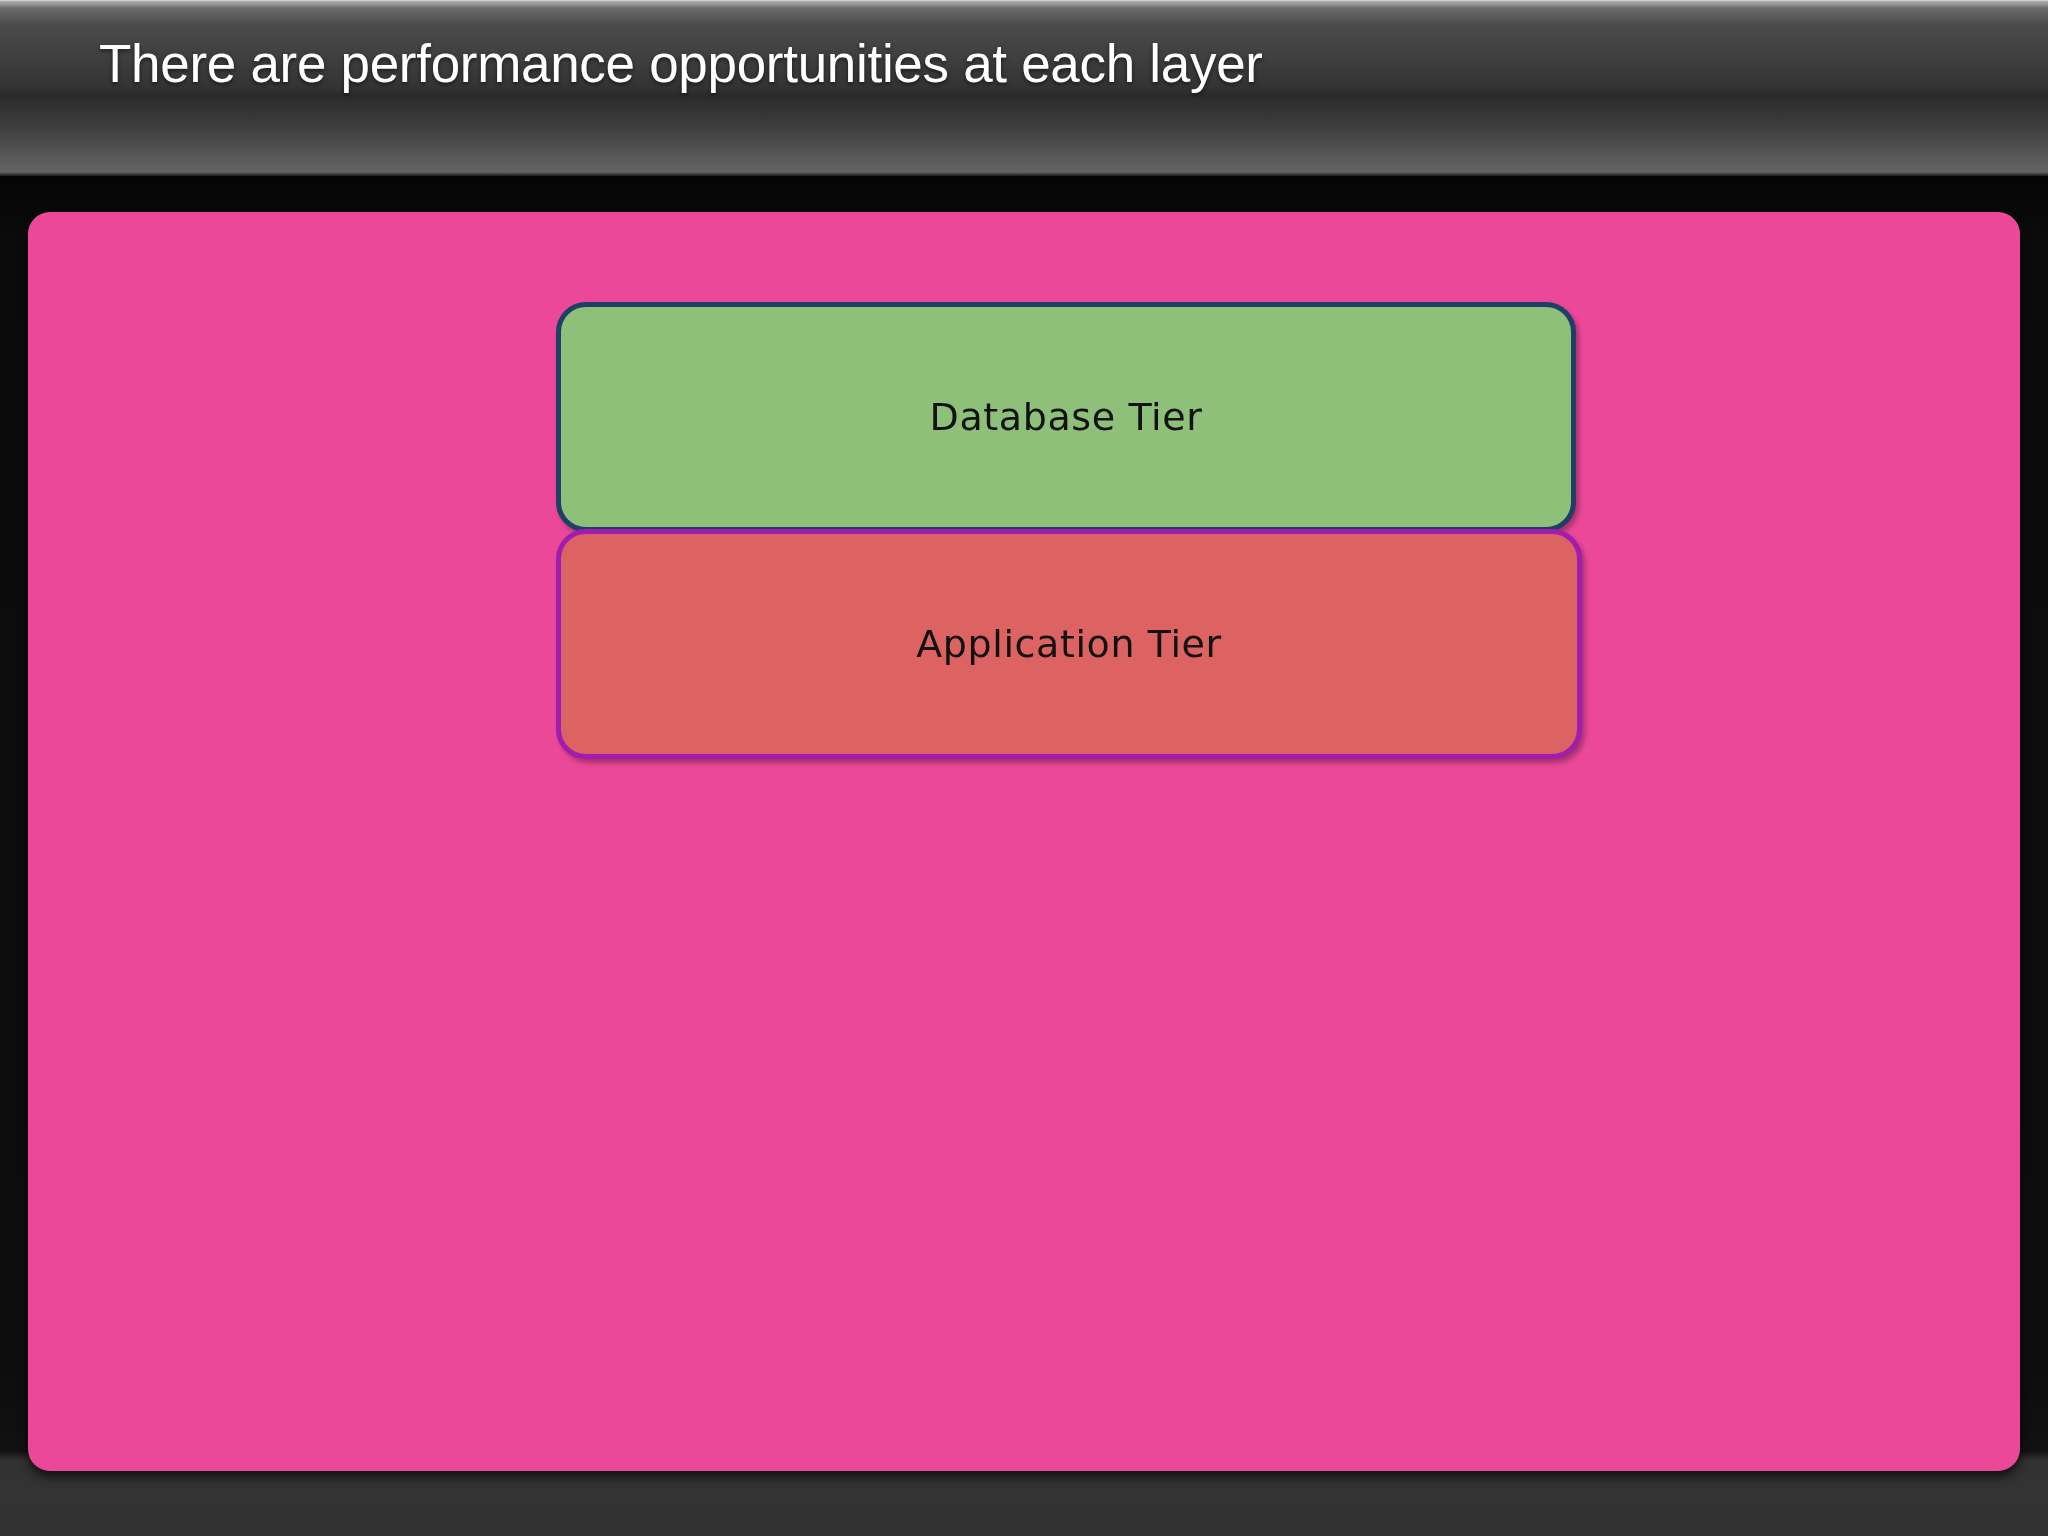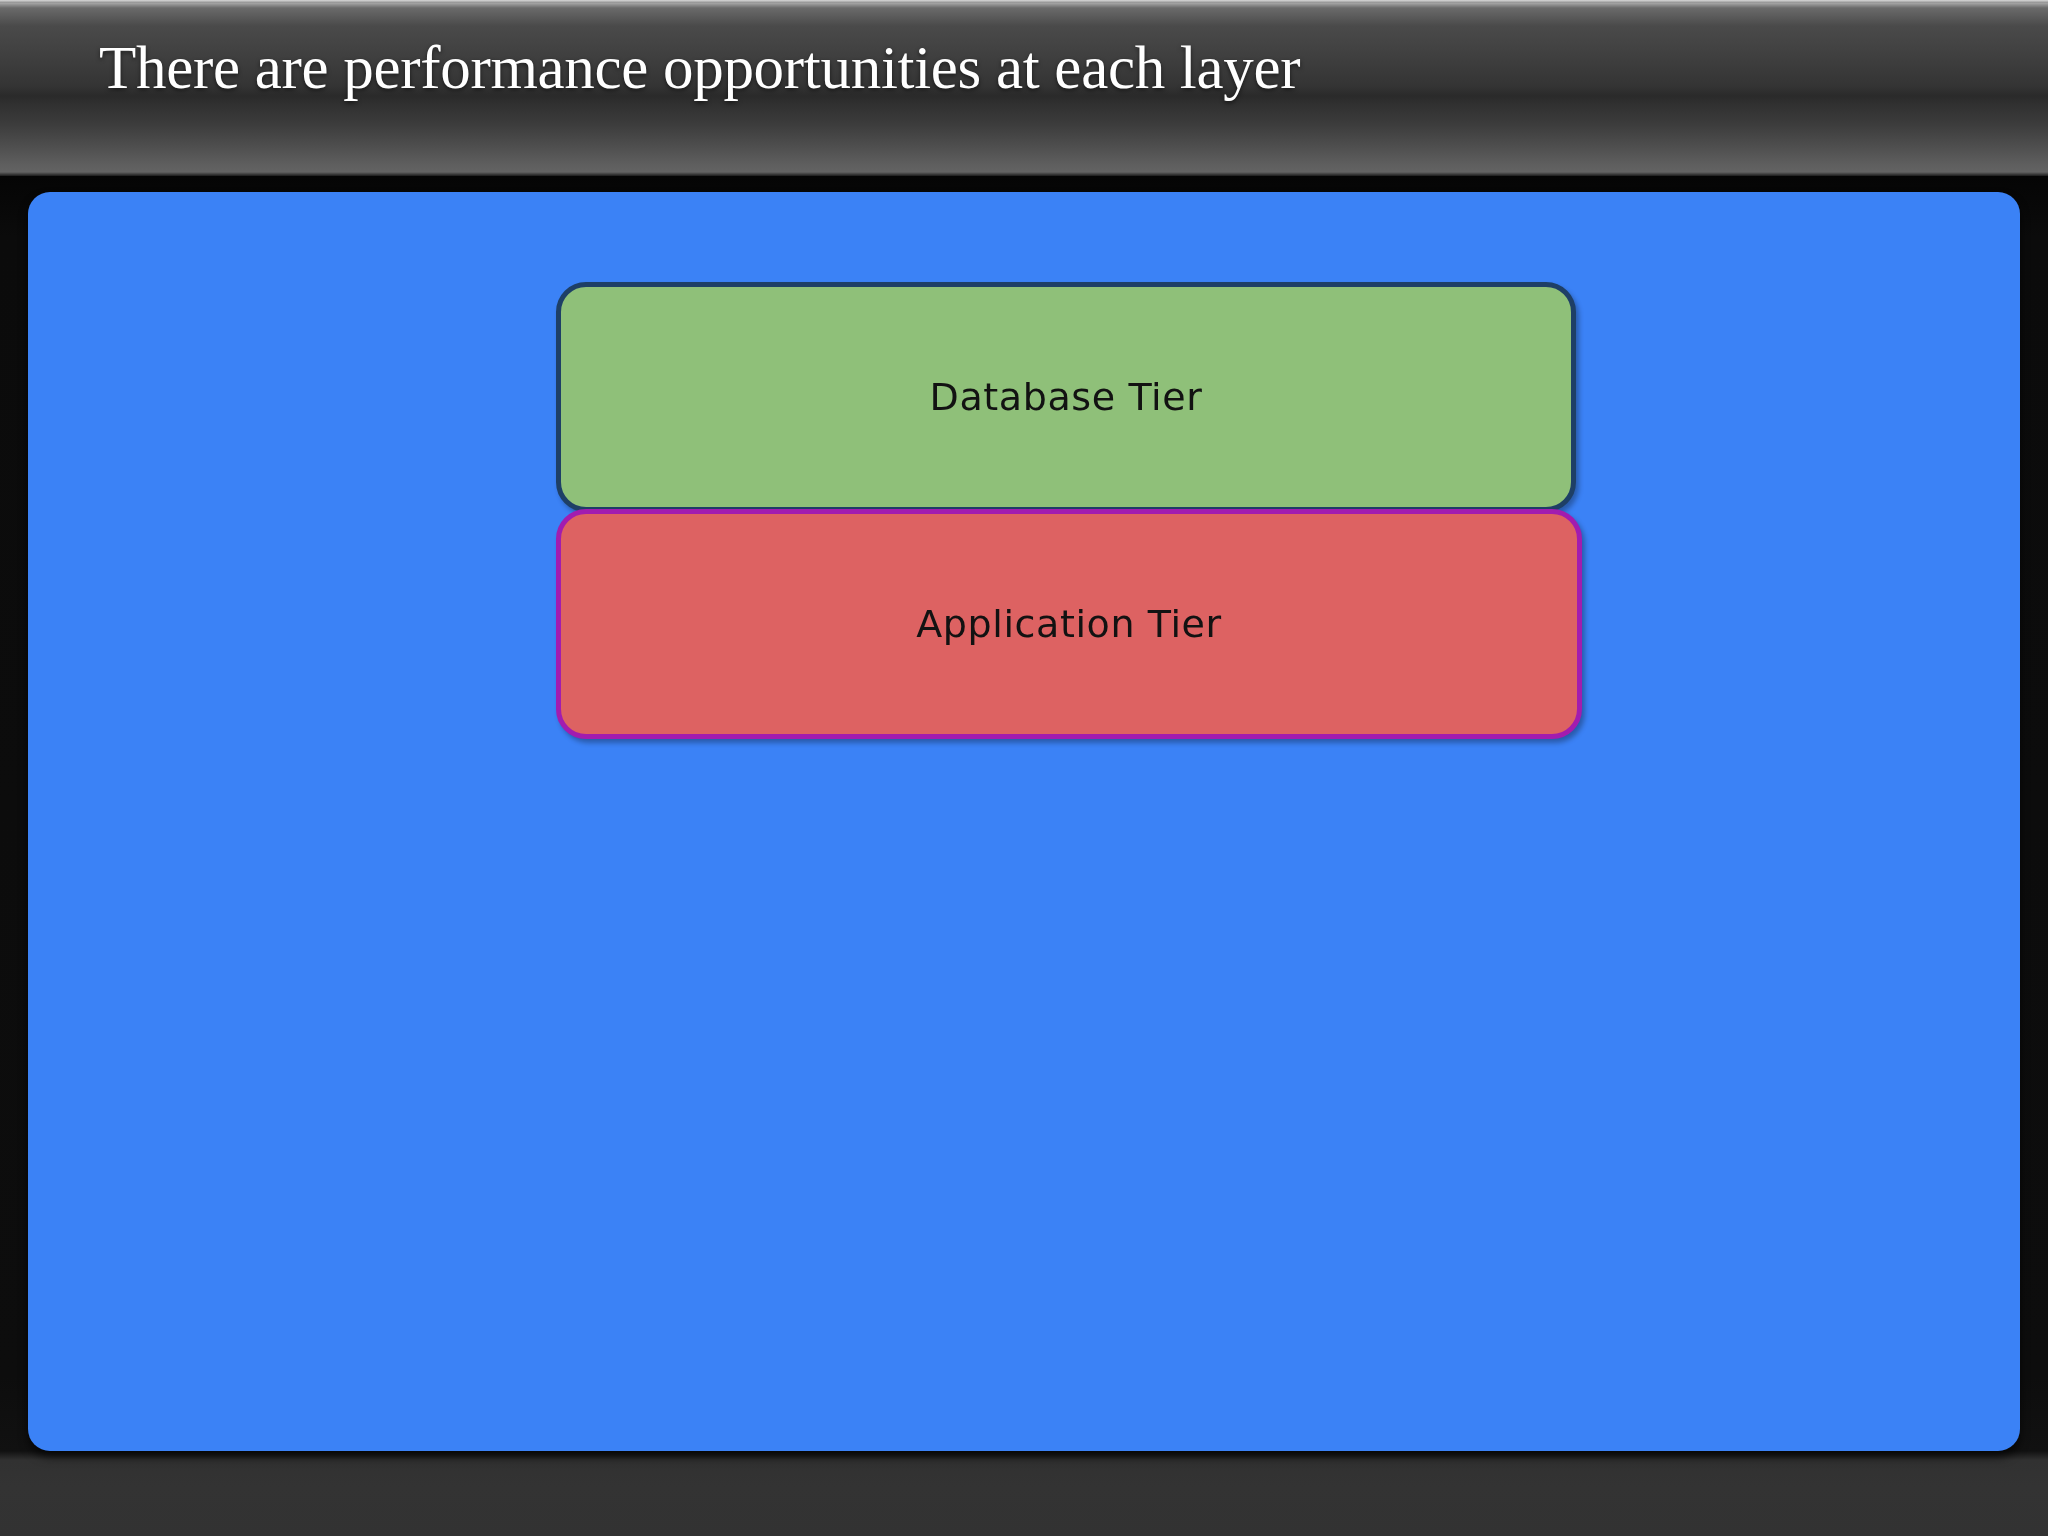--- a/index.html
+++ b/index.html
@@ -44,27 +44,26 @@
     left:0; right:0; top:0;
     height:3px;
     background:linear-gradient(to bottom,#d8d8d8,#8d8d8d);
   }
   #slide-title {
     position: absolute;
     left: 99px;
     top: 36px;
     width: 1860px;
     color: #ffffff;
-    font-size: 61px;
+    font-size: 53px;
     font-weight: 400;
     line-height: 1.05;
     letter-spacing: -0.3px;
     white-space: nowrap;
     text-shadow: 0 2px 4px rgba(0,0,0,0.55);
-    font-family: Liberation Serif, serif;
   }
 
   
   #body-bg {
     position: absolute;
     left: 0; top: 176px;
     width: 2048px;
     height: 1360px;
     background:
       linear-gradient(to bottom,
@@ -75,24 +74,24 @@
         #111111 1275px,
         #313131 1284px,
         #333333 1310px,
         #323232 1360px);
   }
 
   
   #content-panel {
     position: absolute;
     left: 28px;
-    top: 192px;
+    top: 212px;
     width: 1992px;
     height: 1259px;
-    background: #3b82f6;
+    background: #ec4899;
     border-radius: 22px;
     box-shadow: 0 6px 10px rgba(0,0,0,0.65);
   }
 
   
   #stack {
     position: absolute;
     left: 0; top: 0;
     width: 1992px;
     height: 1259px;

